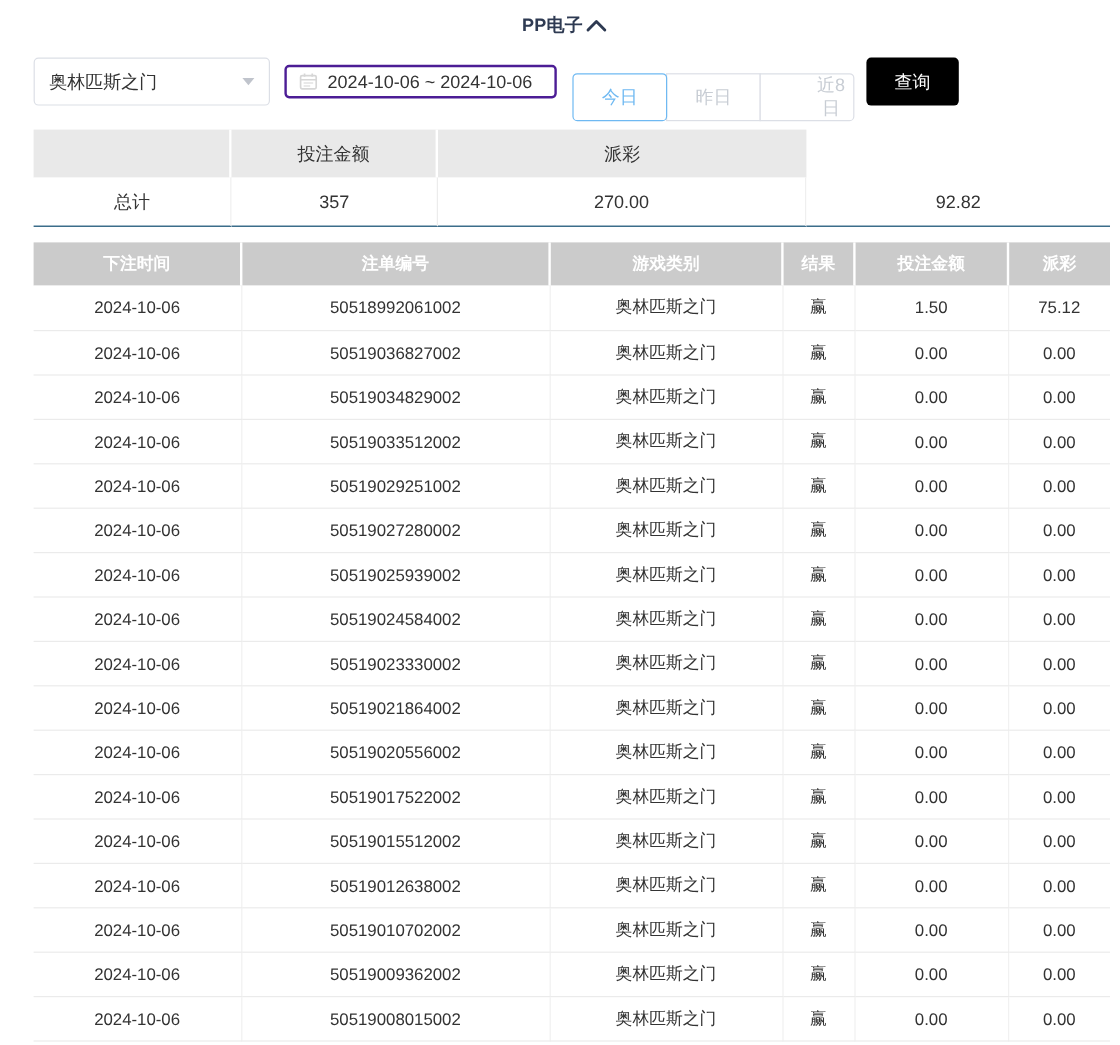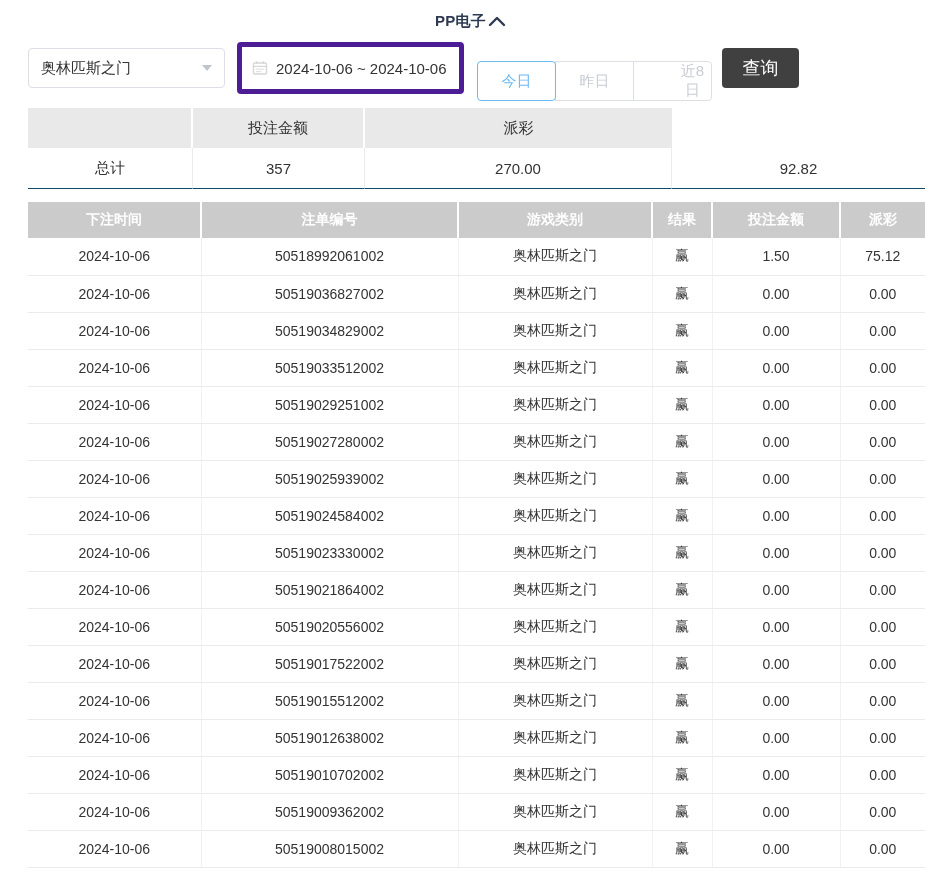--- a/index.html
+++ b/index.html
@@ -13,32 +13,32 @@
   .collapse-btn { width:22px; height:22px; border:none; background:transparent; cursor:pointer;
     display:flex; align-items:center; justify-content:center; margin-right:10px; }
 
   
   .controls { display:flex; align-items:center; margin-top:14px; height:40px; }
   .select-box { width:197px; height:40px; border:1px solid #dcdfe6; border-radius:4px;
     display:flex; align-items:center; justify-content:space-between; padding:0 12px;
     font-size:15px; color:#333; background:#fff; cursor:pointer; }
   .caret { width:0; height:0; border-left:5px solid transparent; border-right:5px solid transparent;
     border-top:6px solid #c0c4cc; }
-  .date-box { margin-left:12px; width:227px; height:52px; border:5px solid #4c1d95; border-radius:4px;
+  .date-box { margin-left:12px; width:227px; height:28px; border:2px solid #4c1d95; border-radius:4px;
     display:flex; align-items:center; padding:0 10px; gap:8px; font-size:15px; color:#333;
     background:#fff; cursor:pointer; white-space:nowrap; }
   .btn-group { display:flex; margin-left:13px; }
   .quick-btn { width:79px; height:40px; background:#fff; border:1px solid #dcdfe6;
     color:#c8cdd4; font-size:15px; cursor:pointer; margin-left:-1px; position:relative;
     font-family:inherit;margin-top:26px; }
   .quick-btn:first-child { border-radius:4px 0 0 4px; margin-left:0; }
   .quick-btn:last-child { border-radius:0 4px 4px 0;padding-left:40px; }
   .quick-btn.active { color:#6fb9f2; border-color:#6fb9f2; z-index:2; border-radius:4px; }
-  .query-btn { margin-left:10px; width:77px; height:40px; background:#404040; color:#fff;
-    border:none; border-radius:4px; font-size:18px; cursor:pointer; font-family:inherit; }
+  .query-btn { margin-left:10px; width:77px; height:40px; background:#000000; color:#fff;
+    border:none; border-radius:4px; font-size:15px; cursor:pointer; font-family:inherit; }
 
   
   .summary { margin-top:20px; width:897px; }
   .summary-row { display:grid; grid-template-columns:165px 172px 307px 253px; }
   .summary-row .hcell { height:40px; background:#e9e9e9; display:flex; align-items:center;
     justify-content:center; font-size:15px; color:#333; border-right:2px solid #fff; }
   .summary-row .hcell:last-child { border-right:none; }
   .summary-row .dcell { height:41px; background:#fff; display:flex; align-items:center;
     justify-content:center; font-size:15px; color:#333; border-right:1px solid #ececec;
     border-bottom:1px solid #0c4a6e; }

